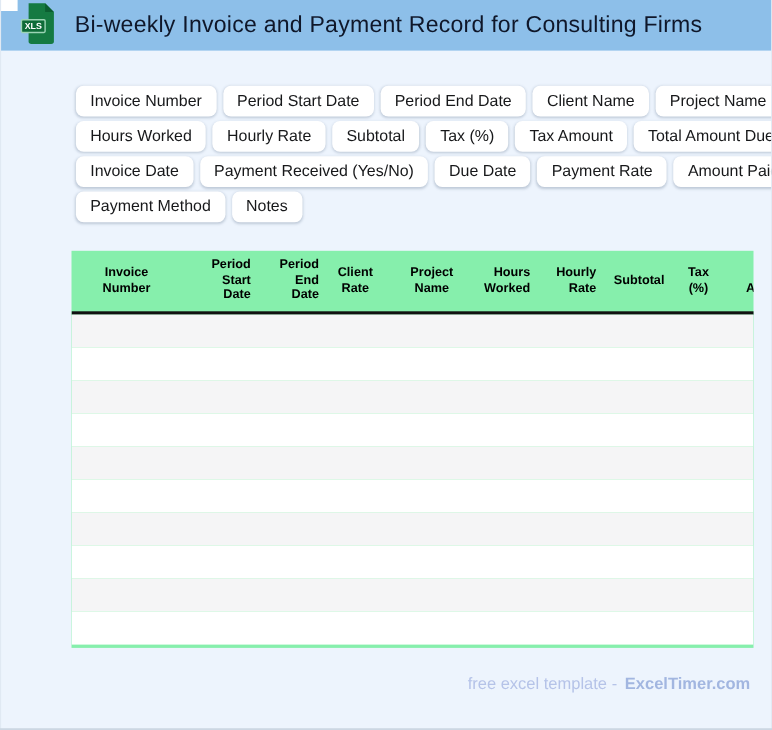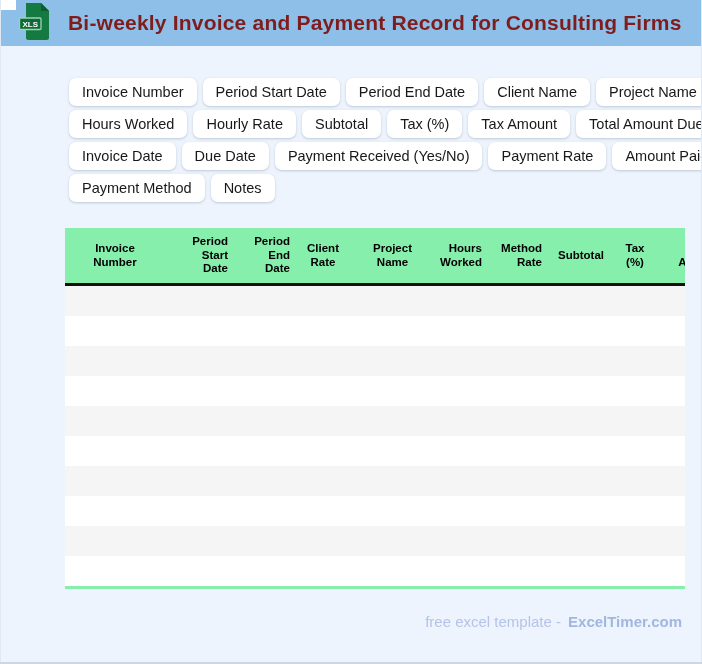--- a/index.html
+++ b/index.html
@@ -29,22 +29,22 @@
   .app-header{
     position:absolute;top:0;left:0;right:0;height:46px;
     background:var(--header-bg);
     display:flex;align-items:center;padding-left:18px;
   }
   .corner-notch{
     position:absolute;top:0;left:0;width:16px;height:10px;background:#ffffff;z-index:6;
   }
   .file-icon{flex:0 0 auto;margin-top:1px;}
   .app-title{
-    color:#7f1d1d;font-size:21px;letter-spacing:.2px;margin-left:16px;
-    white-space:nowrap;font-weight:700;
+    color:#0f172a;font-size:21px;letter-spacing:.2px;margin-left:16px;
+    white-space:nowrap;font-weight:400;
   }
   
   .chips{position:absolute;top:78px;left:69px;width:624px;}
   .chip-row{display:flex;gap:6px;margin-bottom:4px;height:28px;}
   .chip{
     background:#ffffff;border:none;border-radius:7px;
     padding:0 13px;font-size:14.5px;color:var(--chip-text);
     font-family:"Liberation Sans",sans-serif;
     display:flex;align-items:center;white-space:nowrap;
     box-shadow:0 1px 2.5px rgba(70,90,120,.28);
@@ -110,22 +110,22 @@
     <div class="chip-row">
       <button class="chip">Hours Worked</button>
       <button class="chip">Hourly Rate</button>
       <button class="chip">Subtotal</button>
       <button class="chip">Tax (%)</button>
       <button class="chip">Tax Amount</button>
       <button class="chip">Total Amount Due</button>
     </div>
     <div class="chip-row">
       <button class="chip">Invoice Date</button>
+      <button class="chip">Payment Received (Yes/No)</button>
       <button class="chip">Due Date</button>
-      <button class="chip">Payment Received (Yes/No)</button>
       <button class="chip">Payment Rate</button>
       <button class="chip">Amount Paid</button>
     </div>
     <div class="chip-row">
       <button class="chip">Payment Method</button>
       <button class="chip">Notes</button>
     </div>
   </section>
 
 <section class="table-wrap">
@@ -137,21 +137,21 @@
 Date</div>
       <div class="th right" style="width: 62px; flex: 0 0 62px;">Period
 End
 Date</div>
       <div class="th center" style="width: 56px; flex: 0 0 56px;">Client
 Rate</div>
       <div class="th right" style="width: 66px; flex: 0 0 66px; text-align: center;">Project
 Name</div>
       <div class="th right" style="width: 70px; flex: 0 0 70px;">Hours
 Worked</div>
-      <div class="th right" style="width: 60px; flex: 0 0 60px;">Method
+      <div class="th right" style="width: 60px; flex: 0 0 60px;">Hourly
 Rate</div>
       <div class="th center" style="width: 68px; flex: 0 0 68px;">Subtotal</div>
       <div class="th center" style="width: 40px; flex: 0 0 40px;">Tax
 (%)</div>
       <div class="th center" style="width: 90px; flex: 0 0 90px;">Tax
 Amount</div>
     </div>
   <div class="tbody" id="table-body">
       <div class="tr striped"></div>
       <div class="tr"></div>

